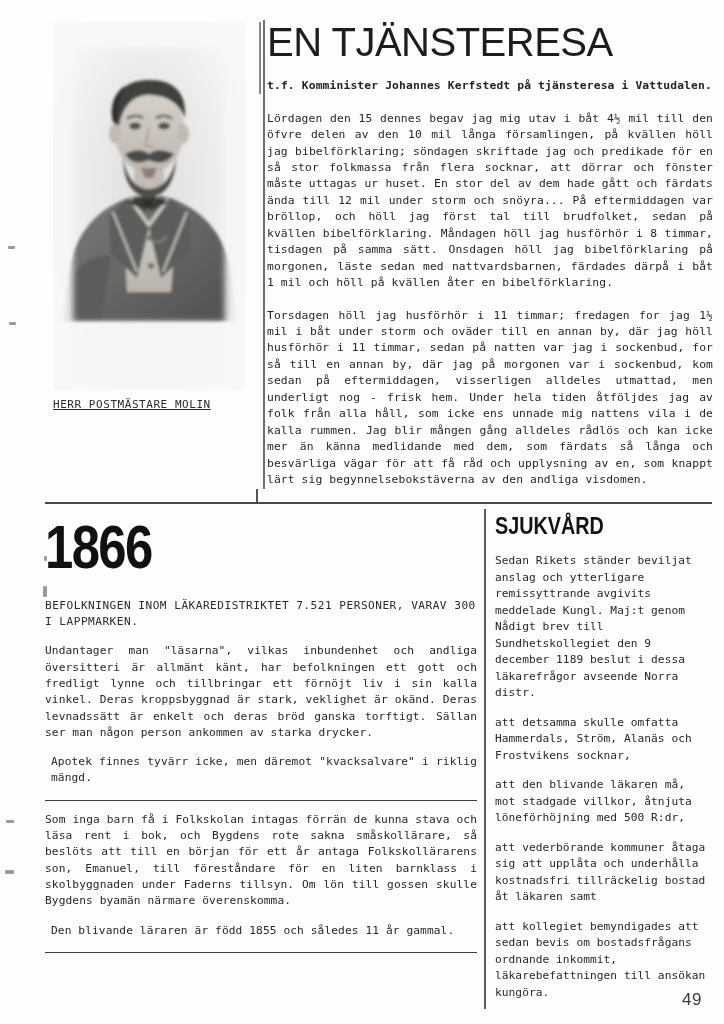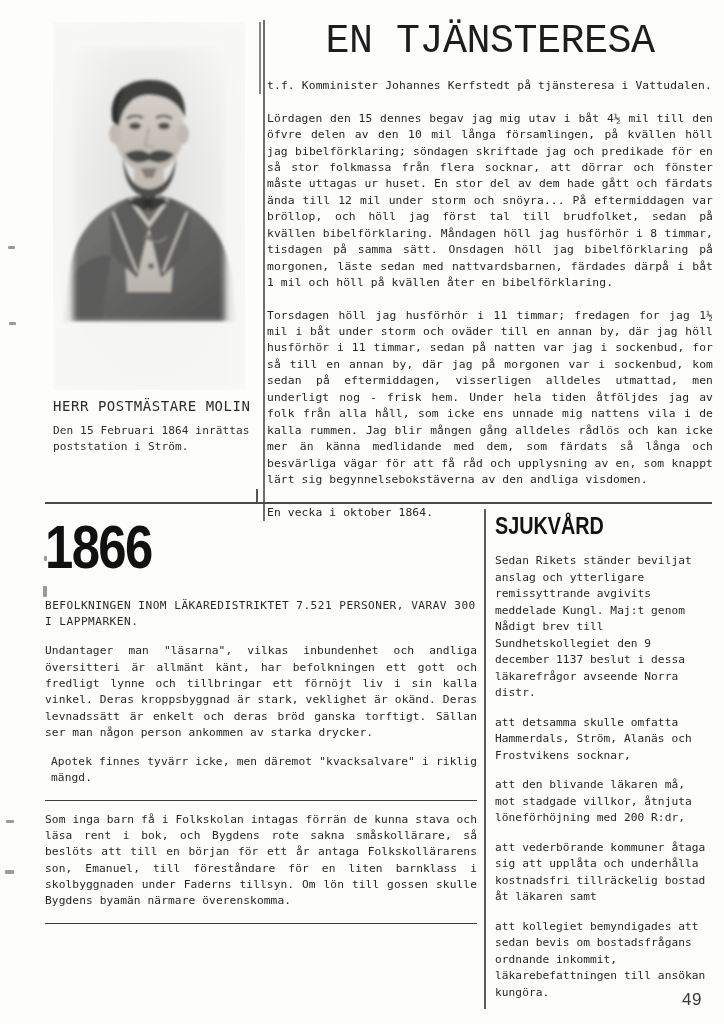--- a/index.html
+++ b/index.html
@@ -12,38 +12,38 @@
   .speck{position:absolute;background:#9a9a9a;border-radius:1px;}
   .photo-wrap{position:absolute;left:53px;top:22px;width:192px;height:412px;}
   .photo{
     width:192px;height:368px;position:relative;overflow:hidden;
     background:
       radial-gradient(ellipse 62% 54% at 50% 46%, #e6e6e4 0%, #eeeeec 42%, #f4f4f2 66%, #fafaf8 85%, #fdfdfc 100%);
   }
   .photo svg{position:absolute;left:0;top:0;}
   .caption{position:absolute;left:0;top:376px;width:205px;}
   .cap-name{
-    font-size:14px;letter-spacing:.55px;color:#2c2c2c;white-space:nowrap;
+    font-size:11px;letter-spacing:.55px;color:#2c2c2c;white-space:nowrap;text-decoration:underline;
   }
   .cap-text{
     margin-top:9px;font-size:11.1px;line-height:16.4px;color:#2b2b2b;letter-spacing:.1px;
   }
   
   .article{
     position:absolute;left:263px;top:20px;width:448px;
     border-left:2px solid #6f6f6f;padding-left:0;
   }
   .headline{
-    font-family:Liberation Mono, monospace;
+    font-family:Liberation Sans, sans-serif;
     font-size:40px;line-height:44px;font-weight:400;letter-spacing:-.5px;
-    color:#1d1d1d;margin:0 0 14px 2px;text-align:center;
+    color:#1d1d1d;margin:0 0 14px 2px;
   }
   .lead{
     font-size:11.3px;line-height:16.6px;color:#242424;letter-spacing:.15px;
-    margin:0 0 15px 2px;font-weight:400;
+    margin:0 0 15px 2px;font-weight:700;
   }
   .para{
     font-size:11.3px;line-height:16.45px;color:#262626;letter-spacing:.12px;
     margin:16px 0 15px 2px;text-align:justify;
   }
   .para:last-child{margin-bottom:0;}
   
   .vline-art{
     position:absolute;left:259px;top:22px;width:2px;height:72px;background:#888;
   }
@@ -187,57 +187,56 @@
         <g filter="url(#blur2)" opacity=".92">
           <rect x="0" y="0" width="192" height="26" fill="#f8f8f6"></rect>
           <rect x="0" y="300" width="192" height="68" fill="#f6f6f4"></rect>
           <rect x="0" y="0" width="20" height="368" fill="#f7f7f5"></rect>
           <rect x="172" y="0" width="20" height="368" fill="#f7f7f5"></rect>
         </g>
       </svg>
     </div>
     <div class="caption">
       <div class="cap-name">HERR POSTMÄSTARE MOLIN</div>
-      <div class="cap-text">Den 15 Februari 1864 inrättas poststation i Ström.</div>
     </div>
   </div>
 
   <div class="vline-art"></div>
 
   <div class="article">
     <h1 class="headline">EN TJÄNSTERESA</h1>
     <p class="lead">t.f. Komminister Johannes Kerfstedt på tjänsteresa i Vattudalen.</p>
     <p class="para">Lördagen den 15 dennes begav jag mig utav i båt 4½ mil till den öfvre delen av den 10 mil långa församlingen, på kvällen höll jag bibelförklaring; söndagen skriftade jag och predikade för en så stor folkmassa från flera socknar, att dörrar och fönster måste uttagas ur huset. En stor del av dem hade gått och färdats ända till 12 mil under storm och snöyra... På eftermiddagen var bröllop, och höll jag först tal till brudfolket, sedan på kvällen bibelförklaring. Måndagen höll jag husförhör i 8 timmar, tisdagen på samma sätt. Onsdagen höll jag bibelförklaring på morgonen, läste sedan med nattvardsbarnen, färdades därpå i båt 1 mil och höll på kvällen åter en bibelförklaring.</p>
     <p class="para">Torsdagen höll jag husförhör i 11 timmar; fredagen for jag 1½ mil i båt under storm och oväder till en annan by, där jag höll husförhör i 11 timmar, sedan på natten var jag i sockenbud, for så till en annan by, där jag på morgonen var i sockenbud, kom sedan på eftermiddagen, visserligen alldeles utmattad, men underligt nog - frisk hem. Under hela tiden åtföljdes jag av folk från alla håll, som icke ens unnade mig nattens vila i de kalla rummen. Jag blir mången gång alldeles rådlös och kan icke mer än känna medlidande med dem, som färdats så långa och besvärliga vägar för att få råd och upplysning av en, som knappt lärt sig begynnelsebokstäverna av den andliga visdomen.</p>
-    <p class="para">En vecka i oktober 1864.</p>
   </div>
 
   <div class="rule-tick"></div>
   <div class="rule-main"></div>
   <div class="col-div"></div>
 
   <div class="colL">
     <div class="year">1866</div>
     <div class="sub-head">BEFOLKNINGEN INOM LÄKAREDISTRIKTET 7.521 PERSONER, VARAV 300 I LAPPMARKEN.</div>
 
     <p class="bodytxt">Undantager man "läsarna", vilkas inbundenhet och andliga översitteri är allmänt känt, har befolkningen ett gott och fredligt lynne och tillbringar ett förnöjt liv i sin kalla vinkel. Deras kroppsbyggnad är stark, veklighet är okänd. Deras levnadssätt är enkelt och deras bröd ganska torftigt. Sällan ser man någon person ankommen av starka drycker.</p>
     <p class="bodytxt last">Apotek finnes tyvärr icke, men däremot "kvacksalvare" i riklig mängd.</p>
 
     <hr class="thin">
 
     <p class="bodytxt">Som inga barn få i Folkskolan intagas förrän de kunna stava och läsa rent i bok, och Bygdens rote sakna småskollärare, så beslöts att till en början för ett år antaga Folkskollärarens son, Emanuel, till föreståndare för en liten barnklass i skolbyggnaden under Faderns tillsyn. Om lön till gossen skulle Bygdens byamän närmare överenskomma.</p>
+    <p class="bodytxt last">Den blivande läraren är född 1855 och således 11 år gammal.</p>
 
     <hr class="thin">
 
   </div>
 
   <div class="colR">
     <div class="sect-title">SJUKVÅRD</div>
-    <p class="rtxt">Sedan Rikets ständer beviljat anslag och ytterligare remissyttrande avgivits meddelade Kungl. Maj:t genom Nådigt brev till Sundhetskollegiet den 9 december 1137 beslut i dessa läkarefrågor avseende Norra distr.</p>
+    <p class="rtxt">Sedan Rikets ständer beviljat anslag och ytterligare remissyttrande avgivits meddelade Kungl. Maj:t genom Nådigt brev till Sundhetskollegiet den 9 december 1189 beslut i dessa läkarefrågor avseende Norra distr.</p>
     <p class="rtxt">att detsamma skulle omfatta Hammerdals, Ström, Alanäs och Frostvikens socknar,</p>
-    <p class="rtxt">att den blivande läkaren må, mot stadgade villkor, åtnjuta löneförhöjning med 200 R:dr,</p>
+    <p class="rtxt">att den blivande läkaren må, mot stadgade villkor, åtnjuta löneförhöjning med 500 R:dr,</p>
     <p class="rtxt">att vederbörande kommuner åtaga sig att upplåta och underhålla kostnadsfri tillräckelig bostad åt läkaren samt</p>
     <p class="rtxt last">att kollegiet bemyndigades att sedan bevis om bostadsfrågans ordnande inkommit, läkarebefattningen till ansökan kungöra.</p>
   </div>
 
   <div class="pageno">49</div>
 
 </div>
 
 </body></html>

